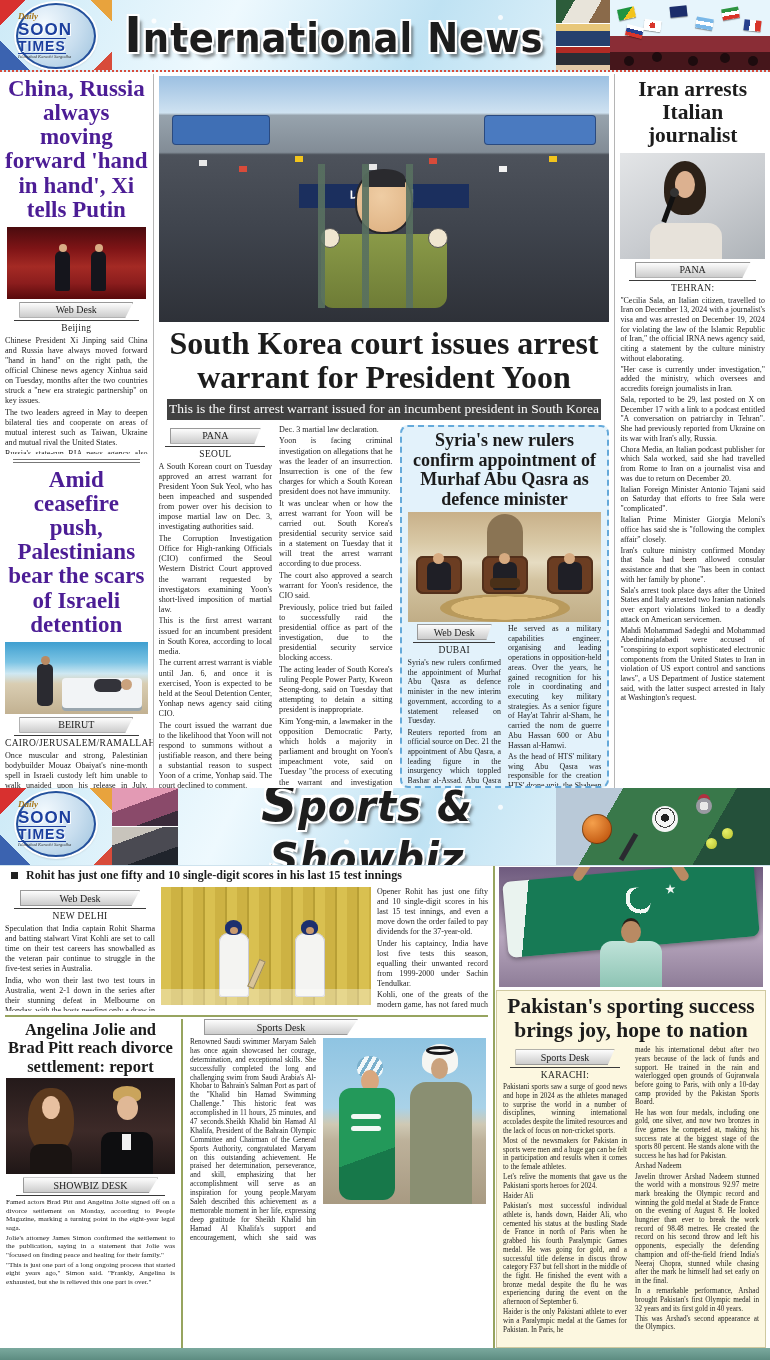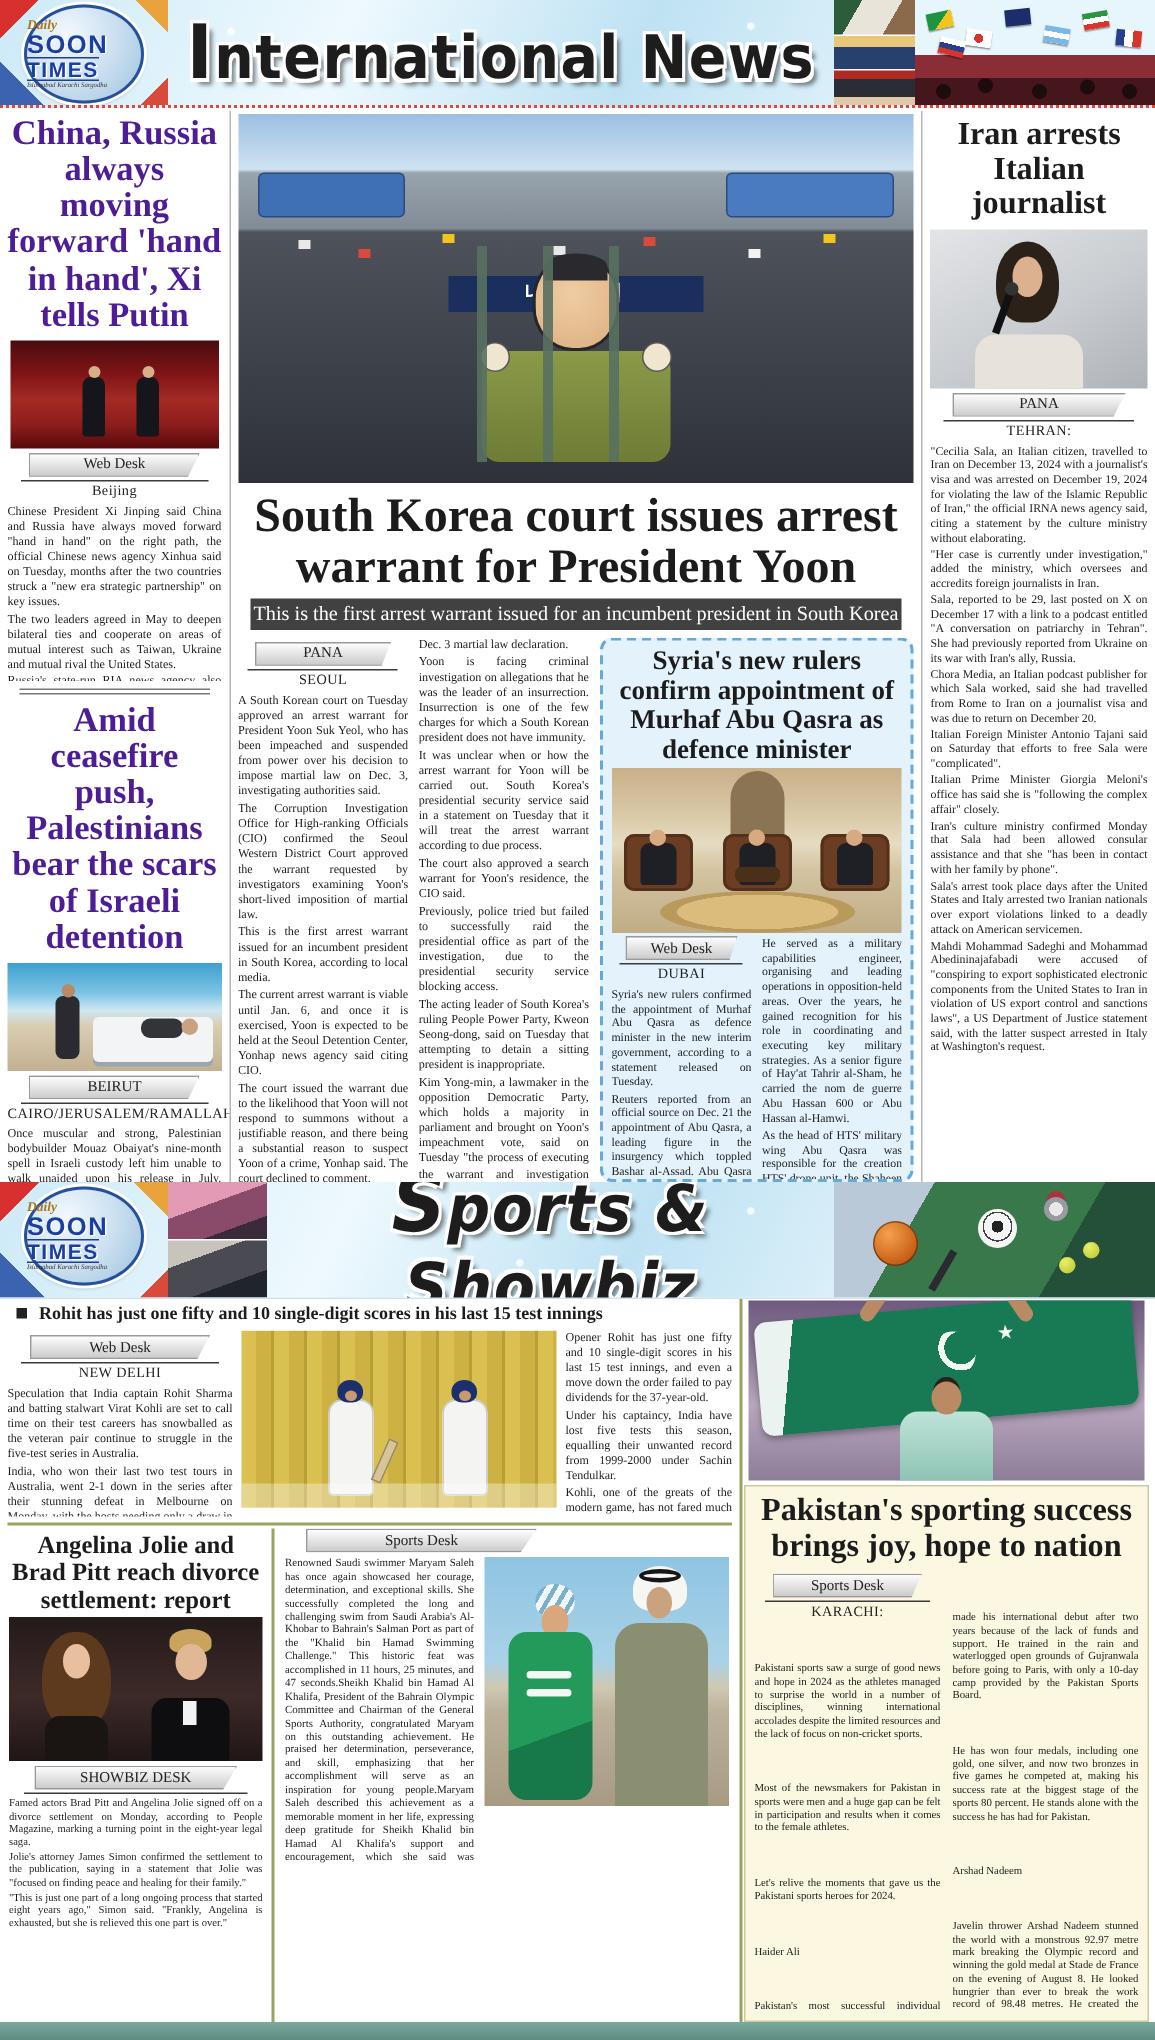--- a/index.html
+++ b/index.html
@@ -230,21 +230,21 @@
 .saudi-flex { display:flex; gap:7px; }
 .saudi-text { width:126px; height:204px; overflow:hidden; }
 .saudi-text p,.saudi-sub p { font-size:7.3px; line-height:1.22; text-align:justify; }
 .saudi-rightcol { flex:1; }
 
 .sports-right { flex:1; display:flex; flex-direction:column; padding:0 1px; overflow:hidden; }
 .pak-panel { flex:1; background:#fcf7e0; border:1px solid #cfc9a0; margin-top:2px; padding:2px 6px; overflow:hidden; }
 .pak-panel h2 { font-size:21.5px; line-height:1.12; text-align:center; font-weight:bold; margin:1px 0 4px; }
 .pak-flex { display:flex; gap:8px; height:calc(100% - 56px); overflow:hidden; }
 .pcol { flex:1; overflow:hidden; }
-.pcol p { font-size:7.2px; line-height:1.21; text-align:justify; margin-bottom:1.5px;margin-top:28px; }
+.pcol p { font-size:7.2px; line-height:1.21; text-align:justify; margin-bottom:1.5px; }
 
 .bottom-band { height:12px; background:linear-gradient(180deg,#7ba99e,#5d8c81); }
 </style>
 </head>
 <body>
 
 <div class="page">
 
   <header class="masthead">
     <div class="logo-zone">

